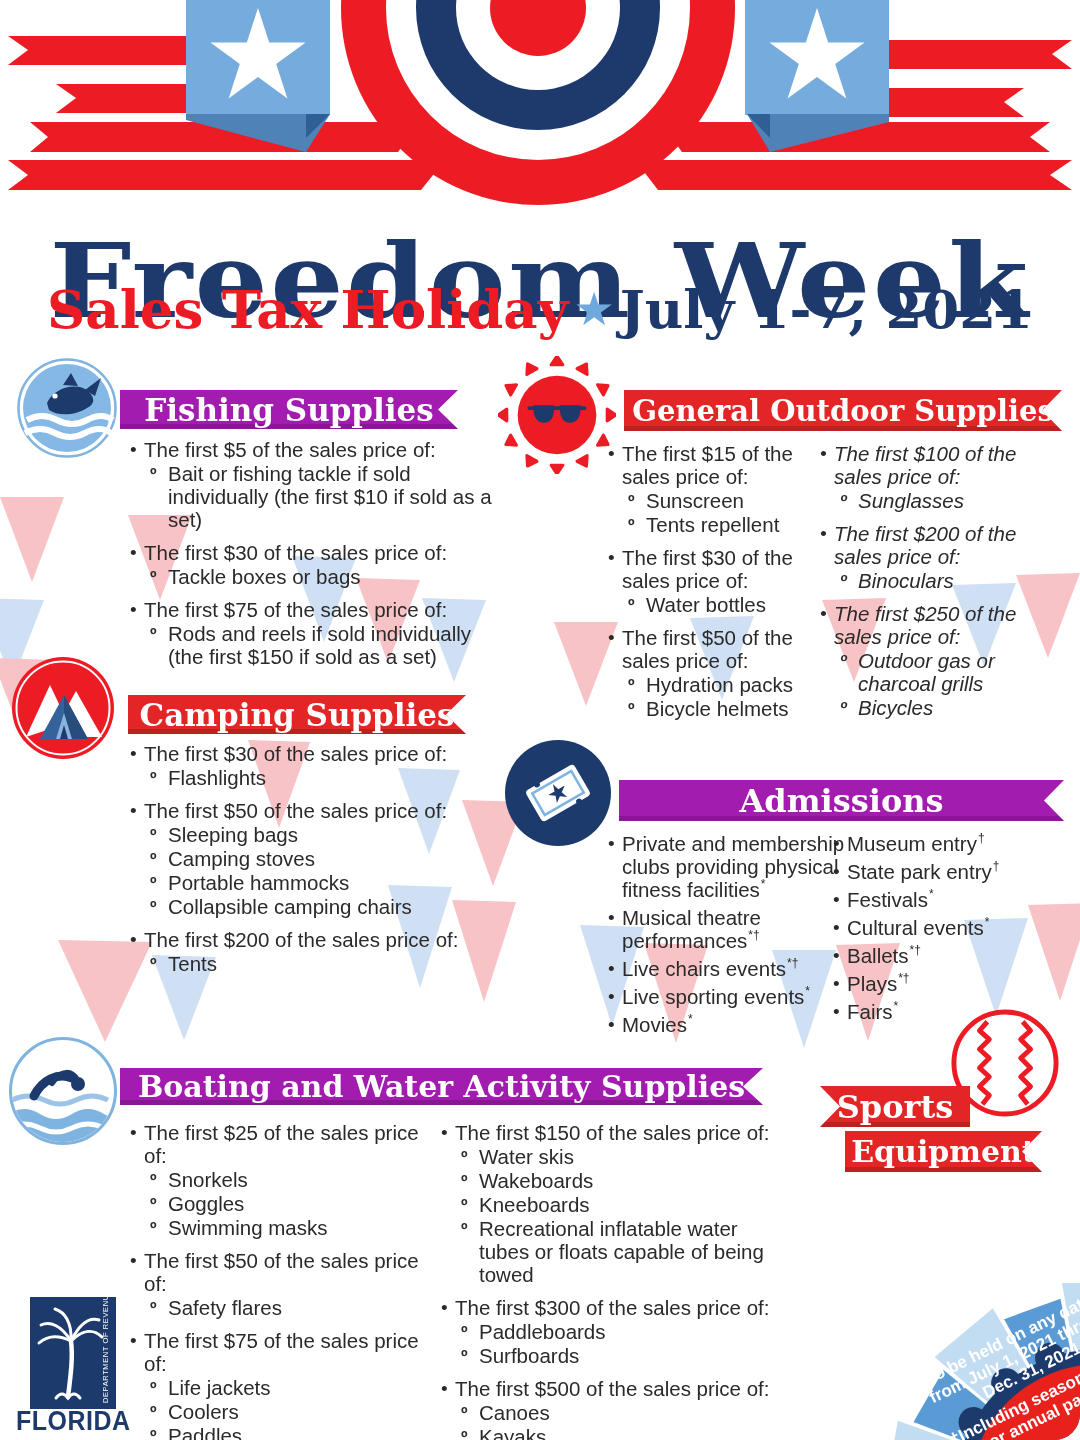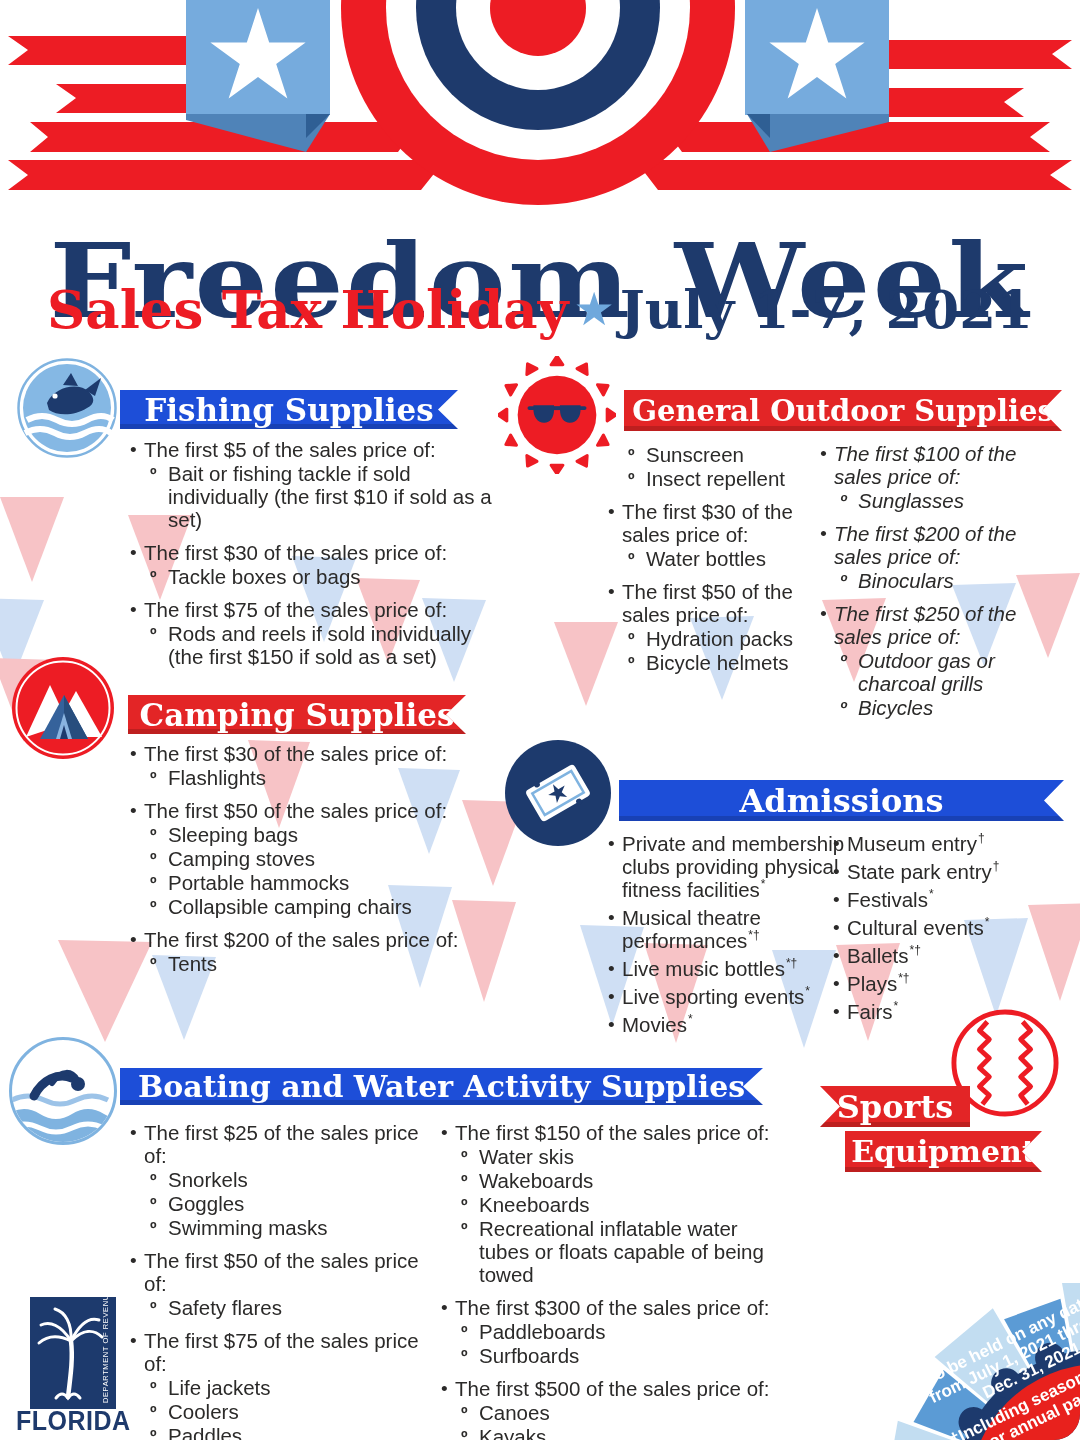--- a/index.html
+++ b/index.html
@@ -18,21 +18,21 @@
             align-items:center;justify-content:center;gap:5px;
             font-family:"DejaVu Serif",serif;font-weight:bold;font-size:53px;}
   .subtitle .red{color:#ed1c24;}
   .subtitle .navy{color:#1e3a6c;}
   .subtitle .star{color:#6fa8dc;font-size:46px;font-family:"DejaVu Sans",sans-serif;}
 
   
   .rib{position:absolute;z-index:3;display:flex;align-items:center;justify-content:center;
        color:#fff;font-family:"DejaVu Serif",serif;font-weight:bold;
        box-shadow:inset 0 -5px 0 rgba(0,0,0,.16);}
-  .rib.blue{background:#1d4ed8;}
+  .rib.blue{background:#a21caf;}
   .rib.red{background:#e32526;}
   .rib.nr{clip-path:polygon(0 0,100% 0,calc(100% - 20px) 50%,100% 100%,0 100%);}
   .rib.nl{clip-path:polygon(0 0,100% 0,100% 100%,0 100%,20px 50%);}
 
   
   .list{position:absolute;z-index:4;font-size:20.5px;line-height:23px;}
   .grp{margin-top:10px;}
   .grp:first-child{margin-top:0;}
   .b1{position:relative;padding-left:14px;}
   .b1::before{content:"•";position:absolute;left:0;top:0;font-size:19px;}
@@ -197,22 +197,23 @@
       <rect x="54" y="51" width="12" height="4"></rect>
       <path d="M36,50 h21 v4 c0,9 -4,14 -10,14 c-7,0 -11,-6 -11,-14 z"></path>
       <path d="M84,50 h-21 v4 c0,9 4,14 10,14 c7,0 11,-6 11,-14 z"></path>
     </g>
   </svg>
   <div class="rib red nr" style="left:624px;top:390px;width:438px;height:41px;font-size:29px;">
     <span>General Outdoor Supplies</span>
   </div>
   <div class="list" style="left:608px;top:442px;width:237px;">
     <div class="grp">
+      <div class="b1"><span>The first $15 of the sales price of:</span></div>
       <div class="b2"><span>Sunscreen</span></div>
-      <div class="b2"><span>Insect repellent</span></div>
+      <div class="b2"><span>Tents repellent</span></div>
     </div>
     <div class="grp">
       <div class="b1"><span>The first $30 of the sales price of:</span></div>
       <div class="b2"><span>Water bottles</span></div>
     </div>
     <div class="grp">
       <div class="b1"><span>The first $50 of the sales price of:</span></div>
       <div class="b2"><span>Hydration packs</span></div>
       <div class="b2"><span>Bicycle helmets</span></div>
     </div>
@@ -275,21 +276,21 @@
       <circle cx="41" cy="37" r="3" fill="#1d3a6d"></circle>
       <circle cx="69" cy="73" r="3" fill="#1d3a6d"></circle>
     </g>
   </svg>
   <div class="rib blue nr" style="left:619px;top:780px;width:445px;height:41px;font-size:32px;">
     <span>Admissions</span>
   </div>
   <div class="list" style="left:608px;top:832px;width:240px;">
     <div class="b1 adm"><span>Private and membership clubs providing physical fitness facilities</span><sup class="fn">*</sup></div>
     <div class="b1 adm"><span>Musical theatre performances</span><sup class="fn">*†</sup></div>
-    <div class="b1 adm"><span>Live music bottles</span><sup class="fn">*†</sup></div>
+    <div class="b1 adm"><span>Live chairs events</span><sup class="fn">*†</sup></div>
     <div class="b1 adm"><span>Live sporting events</span><sup class="fn">*</sup></div>
     <div class="b1 adm"><span>Movies</span><sup class="fn">*</sup></div>
   </div>
   <div class="list" style="left:833px;top:832px;width:235px;">
     <div class="b1 adm"><span>Museum entry</span><sup class="fn">†</sup></div>
     <div class="b1 adm"><span>State park entry</span><sup class="fn">†</sup></div>
     <div class="b1 adm"><span>Festivals</span><sup class="fn">*</sup></div>
     <div class="b1 adm"><span>Cultural events</span><sup class="fn">*</sup></div>
     <div class="b1 adm"><span>Ballets</span><sup class="fn">*†</sup></div>
     <div class="b1 adm"><span>Plays</span><sup class="fn">*†</sup></div>

